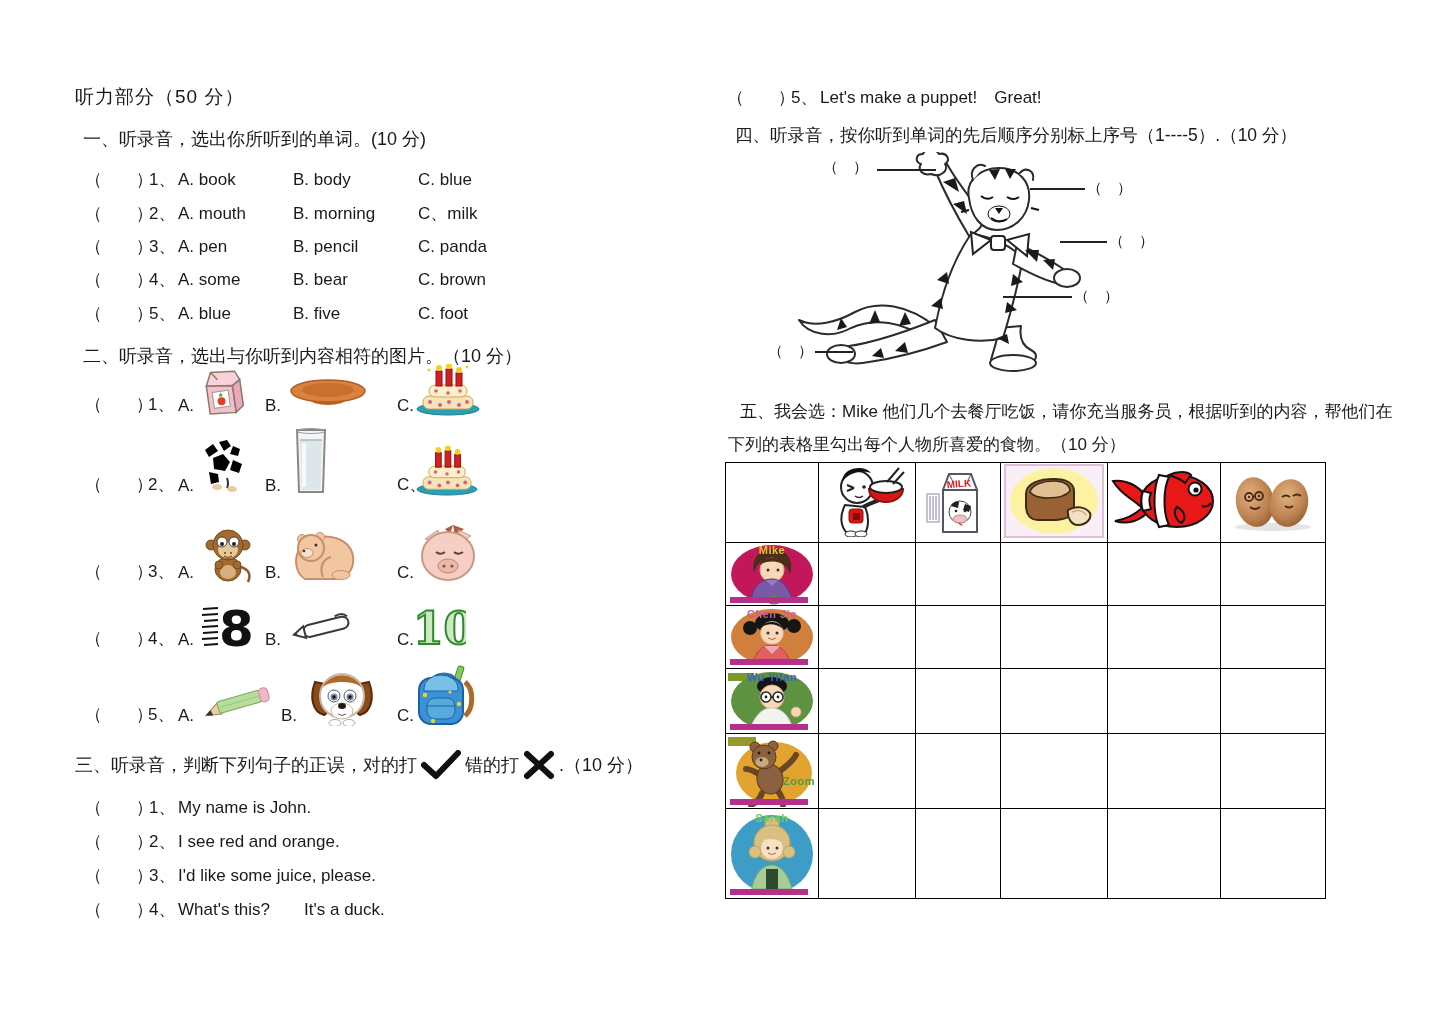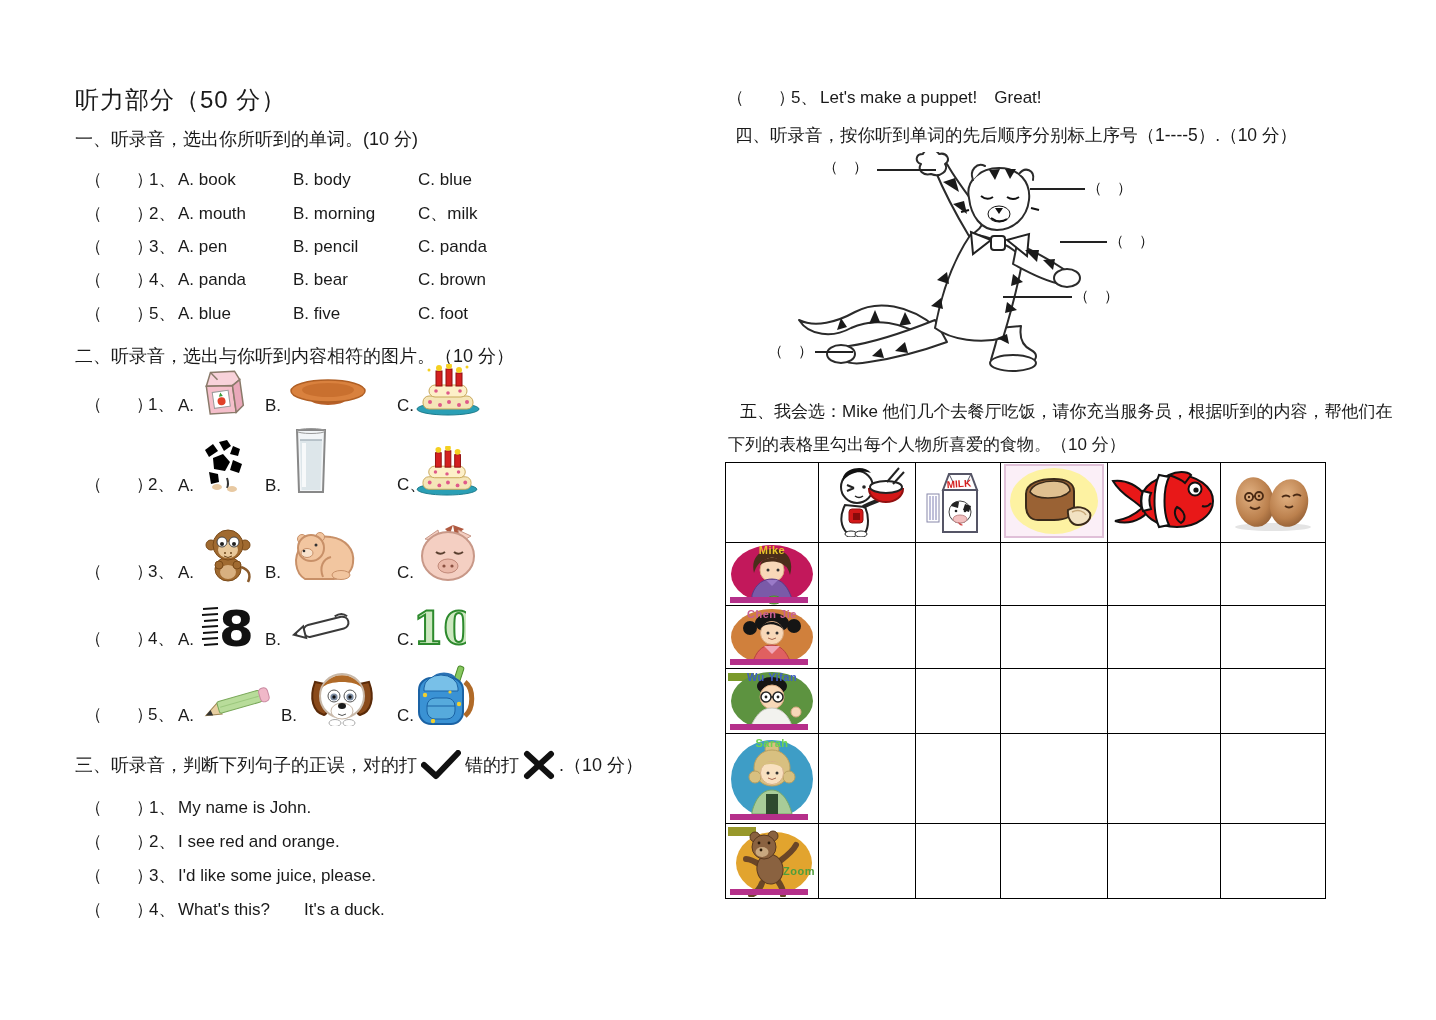--- a/index.html
+++ b/index.html
@@ -1,20 +1,20 @@
 <!DOCTYPE html>
 <html><head>
 <meta charset="utf-8">
 <style>
   html,body{margin:0;padding:0;background:#888;}
   .page{position:relative;width:1436px;height:1020px;background:#ffffff;margin:0 auto;
         font-family:"Liberation Sans","DejaVu Sans",sans-serif;color:#1a1a1a;overflow:hidden;}
   .t{position:absolute;white-space:nowrap;}
-  .h1{font-size:24px;letter-spacing:1px;}
-  .h{font-size:18px;}
+  .h1{font-size:19px;letter-spacing:1px;}
+  .h{font-size:18px;margin-left:8px;}
   .h17{font-size:17px;}
   
   .qrow{position:absolute;left:85px;font-size:17px;white-space:nowrap;}
   .qrow .br{display:inline-block;width:64px;}
   .qrow .no{display:inline-block;width:29px;}
   .qrow .oa{display:inline-block;width:115px;}
   .qrow .ob{display:inline-block;width:125px;}
   
   .prow{position:absolute;left:85px;width:480px;}
   .prow .pt{position:absolute;bottom:2px;font-size:17px;white-space:nowrap;}
@@ -42,21 +42,21 @@
 
 <div class="page">
 
   <div class="t h1" style="left:75px;top:84px">听力部分（50 分）</div>
 
   <div class="t h" style="left:75px;top:127px">一、听录音，选出你所听到的单词。(10 分)</div>
 
   <div class="qrow" style="top:168px"><span class="br">（　　）</span><span class="no">1、</span><span class="oa">A. book</span><span class="ob">B. body</span><span class="oc">C. blue</span></div>
   <div class="qrow" style="top:202px"><span class="br">（　　）</span><span class="no">2、</span><span class="oa">A. mouth</span><span class="ob">B. morning</span><span class="oc">C、milk</span></div>
   <div class="qrow" style="top:235px"><span class="br">（　　）</span><span class="no">3、</span><span class="oa">A. pen</span><span class="ob">B. pencil</span><span class="oc">C. panda</span></div>
-  <div class="qrow" style="top:268px"><span class="br">（　　）</span><span class="no">4、</span><span class="oa">A. panda</span><span class="ob">B. bear</span><span class="oc">C. brown</span></div>
+  <div class="qrow" style="top:268px"><span class="br">（　　）</span><span class="no">4、</span><span class="oa">A. some</span><span class="ob">B. bear</span><span class="oc">C. brown</span></div>
   <div class="qrow" style="top:302px"><span class="br">（　　）</span><span class="no">5、</span><span class="oa">A. blue</span><span class="ob">B. five</span><span class="oc">C. foot</span></div>
 
   <div class="t h" style="left:75px;top:344px">二、听录音，选出与你听到内容相符的图片。（10 分）</div>
 
   <div class="prow" style="top:363px;height:55px">
     <span class="pt" style="left:0">（　　）</span>
     <span class="pt" style="left:63px">1、</span>
     <span class="pt" style="left:93px">A.</span>
     <span class="pimg" style="left:114px;bottom:0">
       <svg width="48" height="56" viewBox="0 0 48 56">
@@ -562,47 +562,20 @@
         <span class="char-name" style="color: rgb(63, 95, 196);">Wu Yifan</span>
         <div class="bar"></div>
       </div>
           </td>
       <td></td>
           <td></td>
           <td></td>
           <td></td>
           <td></td>
     </tr>
-    <tr style="height:90px">
-      <td>
-            <div class="char">
-        <svg width="88" height="86" viewBox="0 0 88 86">
-                <ellipse class="oval" cx="44" cy="43" rx="41" ry="39" fill="#3e9dc6"></ellipse>
-                <circle cx="44" cy="13" r="7" fill="#d8c080" stroke="#b8a060"></circle>
-                <circle cx="44" cy="32" r="18" fill="#d8c080" stroke="#b8a060"></circle>
-                <circle cx="27" cy="41" r="6" fill="#d8c080" stroke="#b8a060"></circle>
-                <circle cx="61" cy="41" r="6" fill="#d8c080" stroke="#b8a060"></circle>
-                <circle cx="44" cy="37" r="11.5" fill="#f8e0c0" stroke="#d8b088"></circle>
-                <path d="M33,31 C36,24 52,24 55,32 C48,27 38,27 33,31 Z" fill="#d8c080"></path>
-                <circle cx="40" cy="37" r="1.5" fill="#333"></circle>
-                <circle cx="49" cy="37" r="1.5" fill="#333"></circle>
-                <path d="M40,42 q4,3 8,0" stroke="#a86a50" fill="none"></path>
-                <path d="M24,76 C28,60 36,54 44,54 C52,54 60,62 64,78 L24,78 Z" fill="#a8cc98" stroke="#78a868"></path>
-                <rect x="38" y="58" width="12" height="20" fill="#2e4a2e"></rect>
-              </svg>
-        <span class="char-name" style="color: rgb(111, 211, 78);">Sarah</span>
-        <div class="bar"></div>
-      </div>
-          </td>
-      <td></td>
-          <td></td>
-          <td></td>
-          <td></td>
-          <td></td>
-    </tr>
     <tr style="height:75px">
       <td>
             <div class="char">
         <svg width="88" height="72" viewBox="0 0 88 72">
                 <rect x="0" y="2" width="28" height="9" fill="#98982a"></rect>
                 <ellipse class="oval" cx="46" cy="38" rx="38" ry="31" fill="#e2a42e"></ellipse>
                 <path d="M34,58 C32,64 28,68 23,70" stroke="#6a4628" stroke-width="6" fill="none" stroke-linecap="round"></path>
                 <path d="M50,56 C54,62 56,66 55,70" stroke="#6a4628" stroke-width="6" fill="none" stroke-linecap="round"></path>
                 <path d="M52,36 C60,30 66,24 68,20" stroke="#6a4628" stroke-width="6" fill="none" stroke-linecap="round"></path>
                 <path d="M32,40 C26,36 22,34 18,34" stroke="#6a4628" stroke-width="6" fill="none" stroke-linecap="round"></path>
@@ -618,16 +591,43 @@
         <span class="char-name zoom-pos" style="color: rgb(79, 158, 60);">Zoom</span>
         <div class="bar"></div>
       </div>
           </td>
       <td></td>
           <td></td>
           <td></td>
           <td></td>
           <td></td>
     </tr>
+    <tr style="height:90px">
+      <td>
+            <div class="char">
+        <svg width="88" height="86" viewBox="0 0 88 86">
+                <ellipse class="oval" cx="44" cy="43" rx="41" ry="39" fill="#3e9dc6"></ellipse>
+                <circle cx="44" cy="13" r="7" fill="#d8c080" stroke="#b8a060"></circle>
+                <circle cx="44" cy="32" r="18" fill="#d8c080" stroke="#b8a060"></circle>
+                <circle cx="27" cy="41" r="6" fill="#d8c080" stroke="#b8a060"></circle>
+                <circle cx="61" cy="41" r="6" fill="#d8c080" stroke="#b8a060"></circle>
+                <circle cx="44" cy="37" r="11.5" fill="#f8e0c0" stroke="#d8b088"></circle>
+                <path d="M33,31 C36,24 52,24 55,32 C48,27 38,27 33,31 Z" fill="#d8c080"></path>
+                <circle cx="40" cy="37" r="1.5" fill="#333"></circle>
+                <circle cx="49" cy="37" r="1.5" fill="#333"></circle>
+                <path d="M40,42 q4,3 8,0" stroke="#a86a50" fill="none"></path>
+                <path d="M24,76 C28,60 36,54 44,54 C52,54 60,62 64,78 L24,78 Z" fill="#a8cc98" stroke="#78a868"></path>
+                <rect x="38" y="58" width="12" height="20" fill="#2e4a2e"></rect>
+              </svg>
+        <span class="char-name" style="color: rgb(111, 211, 78);">Sarah</span>
+        <div class="bar"></div>
+      </div>
+          </td>
+      <td></td>
+          <td></td>
+          <td></td>
+          <td></td>
+          <td></td>
+    </tr>
   </tbody>
     </table>
 
 </div>
 
 </body></html>

